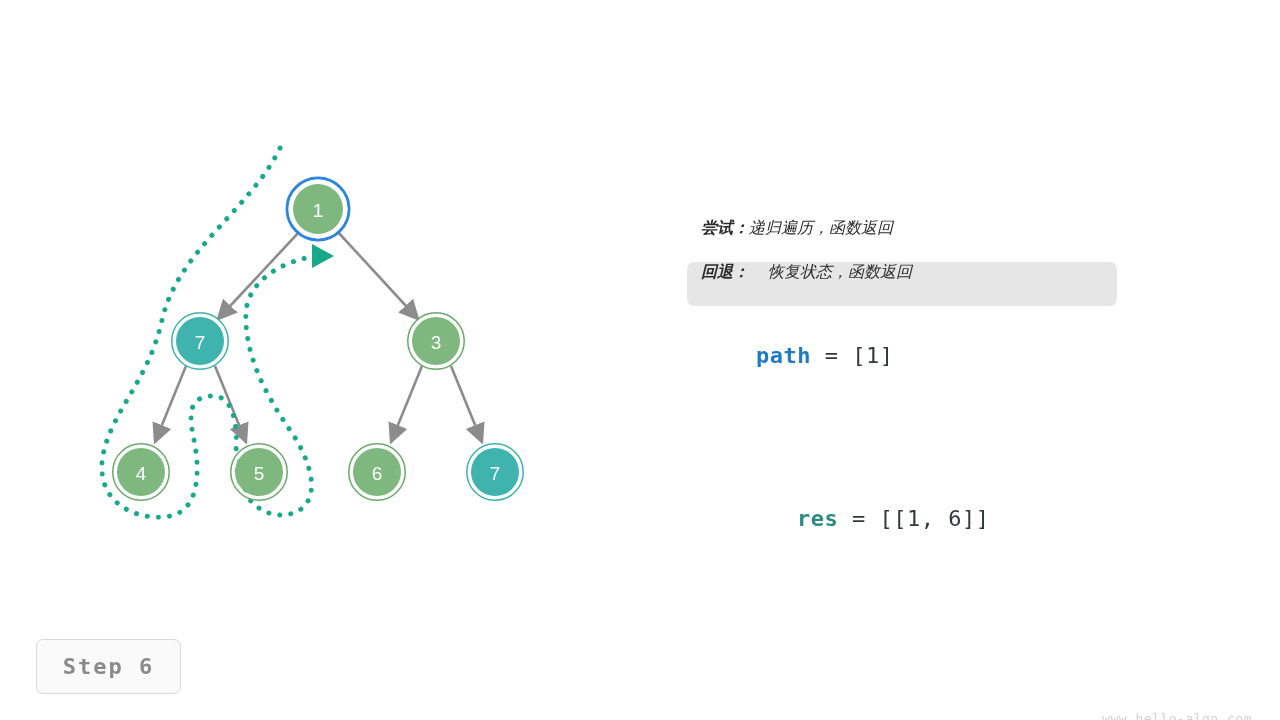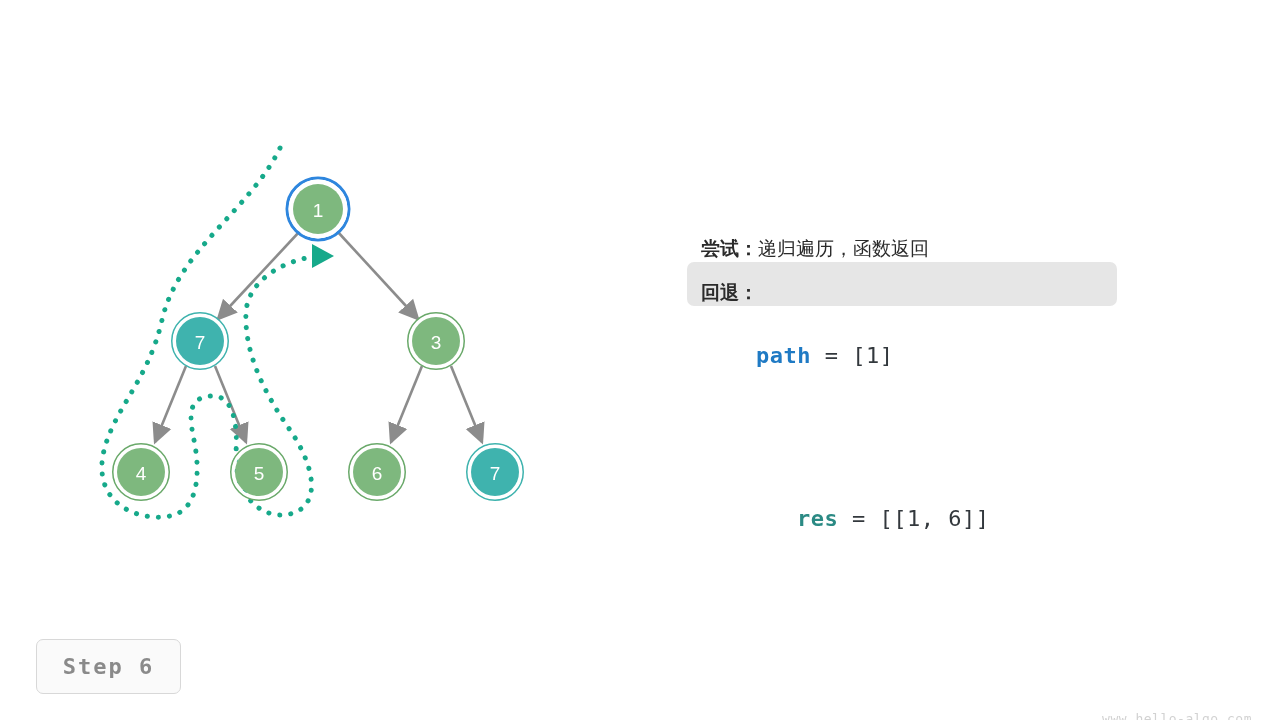--- a/index.html
+++ b/index.html
@@ -39,27 +39,28 @@
   
   #info-panel {
     position: absolute;
     left: 687px;
     top: 218px;
     width: 430px;
   }
   .action-line {
     height: 44px;
     display: flex;
-    align-items: flex-end;
+    align-items: flex-start;
     padding: 0 14px;
     box-sizing: border-box;
-    font-size: 19px;
+    font-size: 16px;
     color: #2b2b2b;
     white-space: pre;
     border-radius: 7px;
+    font-style: italic;
   }
   .action-line.highlight {
     background: #e6e6e6;
     gap: 19px;
   }
   .action-label {
     font-weight: bold;
   }
   .action-text {
     font-weight: normal;
@@ -200,20 +201,21 @@
 
 <div id="info-panel">
 
   <div class="action-line">
     <span class="action-label">尝试：</span>
     <span class="action-text">递归遍历，函数返回</span>
   </div>
 
   <div class="action-line highlight">
     <span class="action-label">回退：</span>
+    <span class="action-text">恢复状态，函数返回</span>
   </div>
 
   <div class="code-line" id="path-line">
     <span class="kw-path">path</span><span> = </span><span>[1]</span>
   </div>
 
   <div class="code-line" id="res-line">
     <span class="kw-res">res</span><span> = </span><span>[[1, 6]]</span>
   </div>
 

